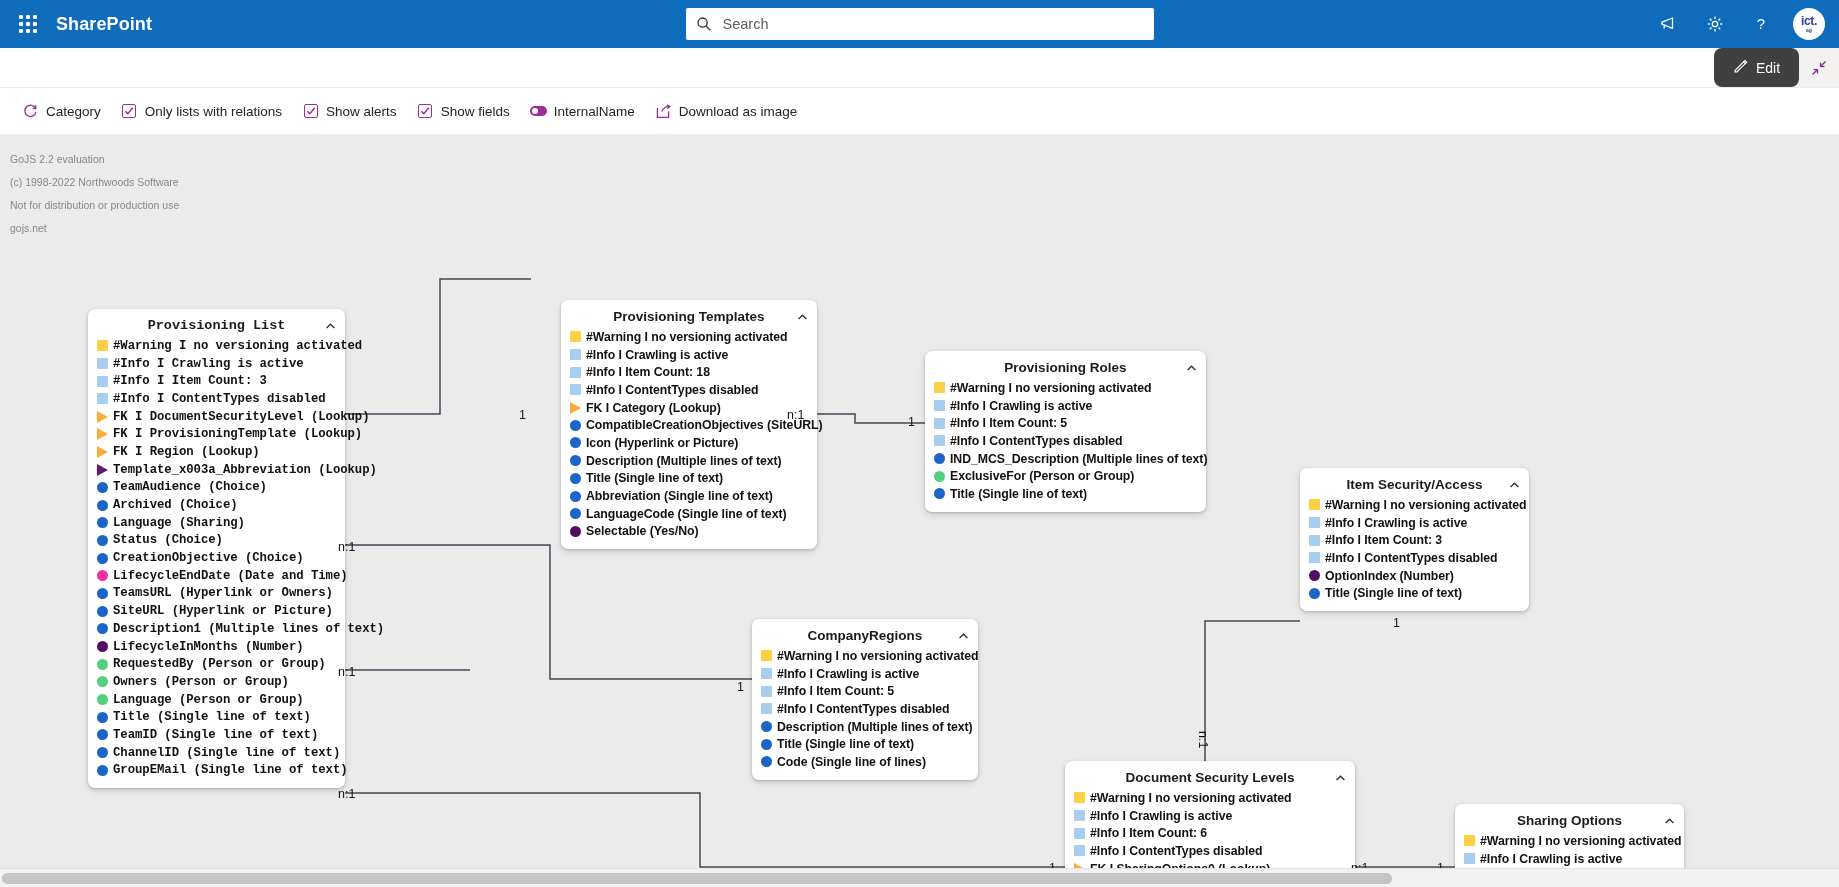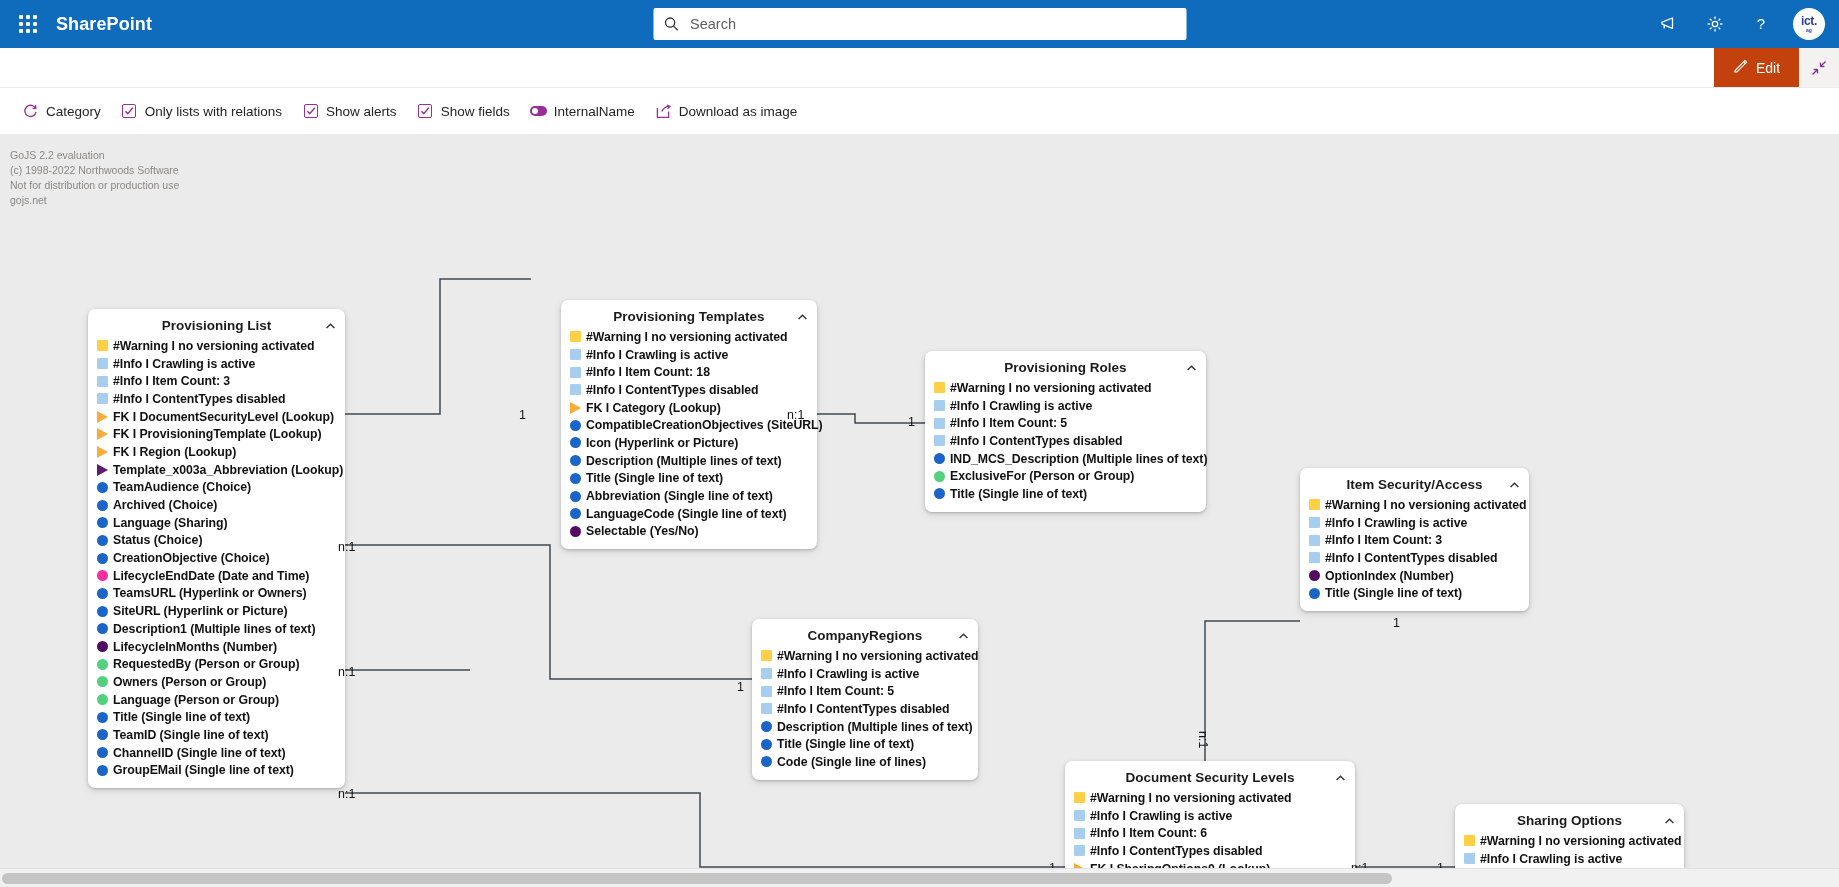--- a/index.html
+++ b/index.html
@@ -15,21 +15,21 @@
   #suite-bar{
     height:48px; background:#0f6cbd; display:flex; align-items:center;
     position:relative; color:#fff;
   }
   #waffle{ width:56px; height:48px; display:flex; align-items:center; justify-content:center; cursor:pointer;}
   #waffle .grid{ display:grid; grid-template-columns:repeat(3,4px); grid-template-rows:repeat(3,4px); gap:3px;}
   #waffle .grid i{ width:4px;height:4px;background:#fff;border-radius:1px;display:block;}
   #suite-title{ font-size:18px; font-weight:bold; letter-spacing:.1px;}
   #suite-search-wrap{
     position:absolute; left:50%; transform:translateX(-50%);
-    width:533px; height:32px;
+    width:468px; height:32px;
   }
   #suite-search{
     width:100%; height:32px; background:#fff; border-radius:2px;
     display:flex; align-items:center; padding:0 10px; gap:9px;
   }
   #suite-search .sicon{ width:16px;height:16px; flex:0 0 16px; display:block;}
   #suite-search input{
     border:0; outline:0; font-size:14.5px; font-family:inherit;
     color:#323130; width:100%; background:transparent;
   }
@@ -51,23 +51,24 @@
   #avatar .a1{ font-size:12px; font-weight:bold; color:#2b3f96; line-height:11px; letter-spacing:-.3px;}
   #avatar .a2{ font-size:5px; font-weight:bold; color:#2b3f96; line-height:6px;}
 
   
   #cmd-bar{
     height:40px; background:#fff; position:relative;
     display:flex; align-items:stretch; justify-content:flex-end;
     border-bottom:1px solid #edebe9;
   }
   #edit-btn{
-    width:85px; background:#c2410c; color:#fff; display:flex;
+    width:85px; background:#404040; color:#fff; display:flex;
     align-items:center; justify-content:center; gap:7px; cursor:pointer;
     font-size:14px;
+    border-radius:8px;
   }
   #collapse-btn{
     width:40px; background:#f3f2f1; display:flex; align-items:center;
     justify-content:center; cursor:pointer;
   }
 
   
   #toolbar{
     height:46px; background:#fff; display:flex; align-items:center;
     gap:0px; padding-left:22px; color:#8a2f8f;
@@ -90,21 +91,21 @@
     position:absolute; width:6px;height:6px;border-radius:50%;background:#fff;
     top:2px; left:2px; display:block;
   }
 
   
   #canvas{
     position:absolute; left:0; top:134px; width:1839px; height:734px;
     background:#ebebeb; overflow:hidden;
   }
   #watermark{
-    position:absolute; left:10px; top:14px; font-size:10.5px; line-height:15px;
+    position:absolute; left:10px; top:14px; font-size:10.5px; line-height:23px;
     color:#8a8886; font-family:"Liberation Sans", sans-serif; white-space:pre;
   }
 
   svg#links{ position:absolute; left:0; top:0; width:1839px; height:734px; }
 
   .node{
     position:absolute; background:#fff; border-radius:7px;
     box-shadow:0 1px 3px rgba(0,0,0,.22), 0 3px 8px rgba(0,0,0,.10);
     padding:6px 9px 9px 9px;
   }
@@ -322,21 +323,21 @@
 
       <path d="M345,536 L470,536 L470,536"></path>
       <path d="M345,659 L700,659 L700,733 L1065,733"></path>
 
       <path d="M1300,487 L1205,487 L1205,627"></path>
 
       <path d="M1355,733 L1455,733"></path>
     </g>
   </svg>
 
-  <div class="node" style="left: 88px; top: 175px; width: 257px;">
+  <div class="node" style="left: 88px; top: 175px; width: 257px; font-family: Liberation Mono, monospace;">
       <div class="node-hdr">
         <div class="node-title">Provisioning List</div>
         <div class="node-collapse">
           <svg width="11" height="11" viewBox="0 0 11 11">
             <path d="M1.6 7 L5.5 3.2 L9.4 7" fill="none" stroke="#333" stroke-width="1.4"></path>
           </svg>
         </div>
       </div>
       <div class="fields">
         <div class="field">

